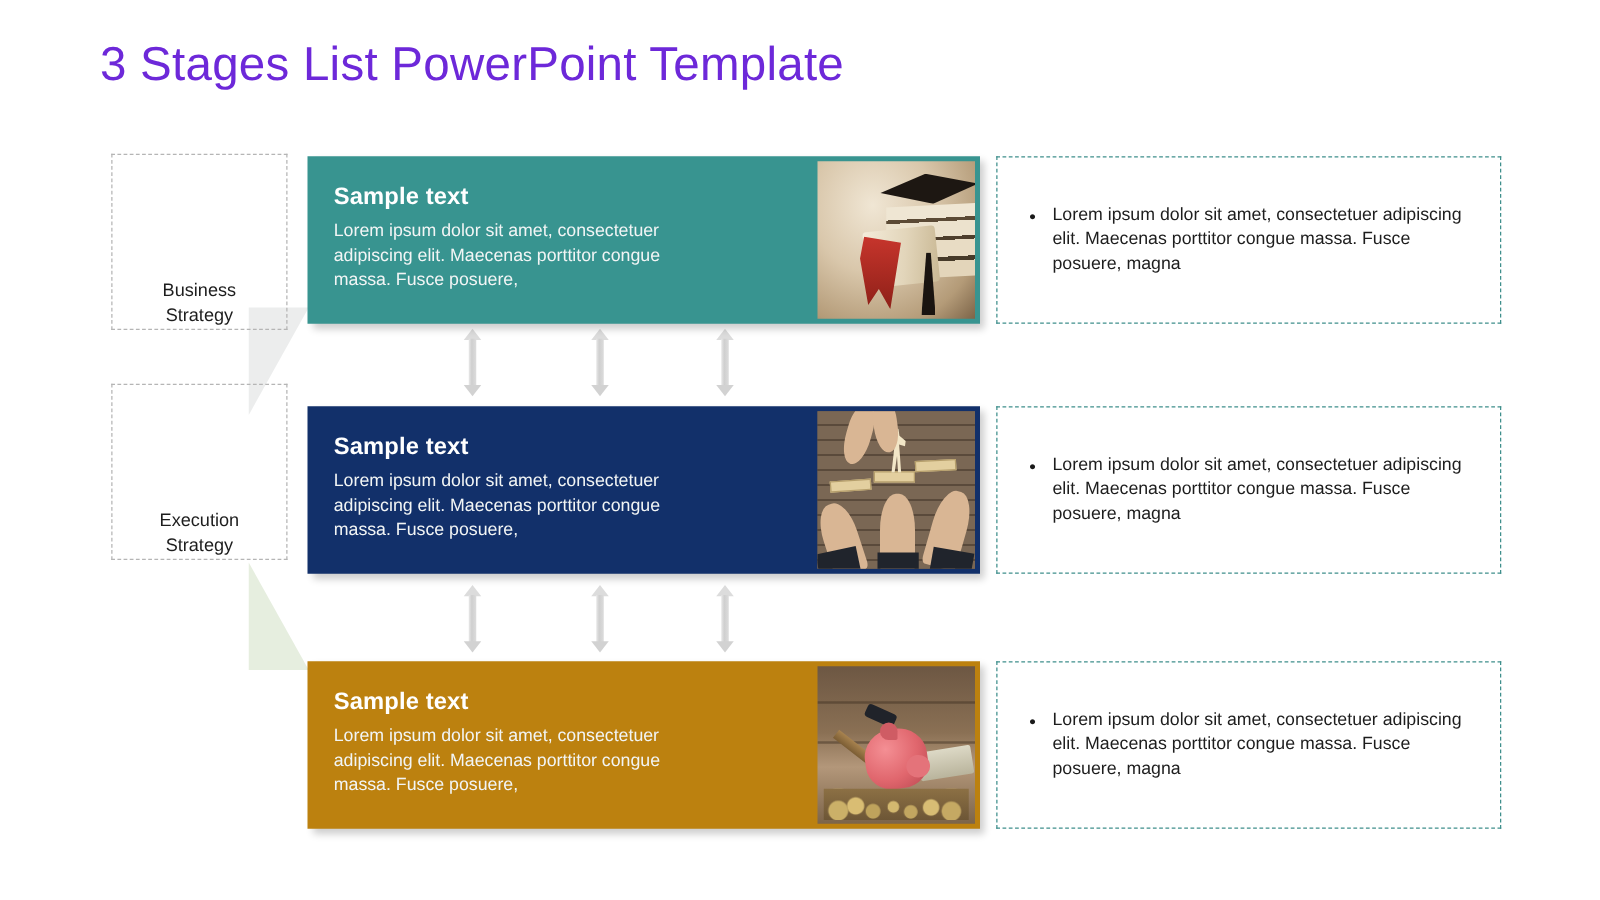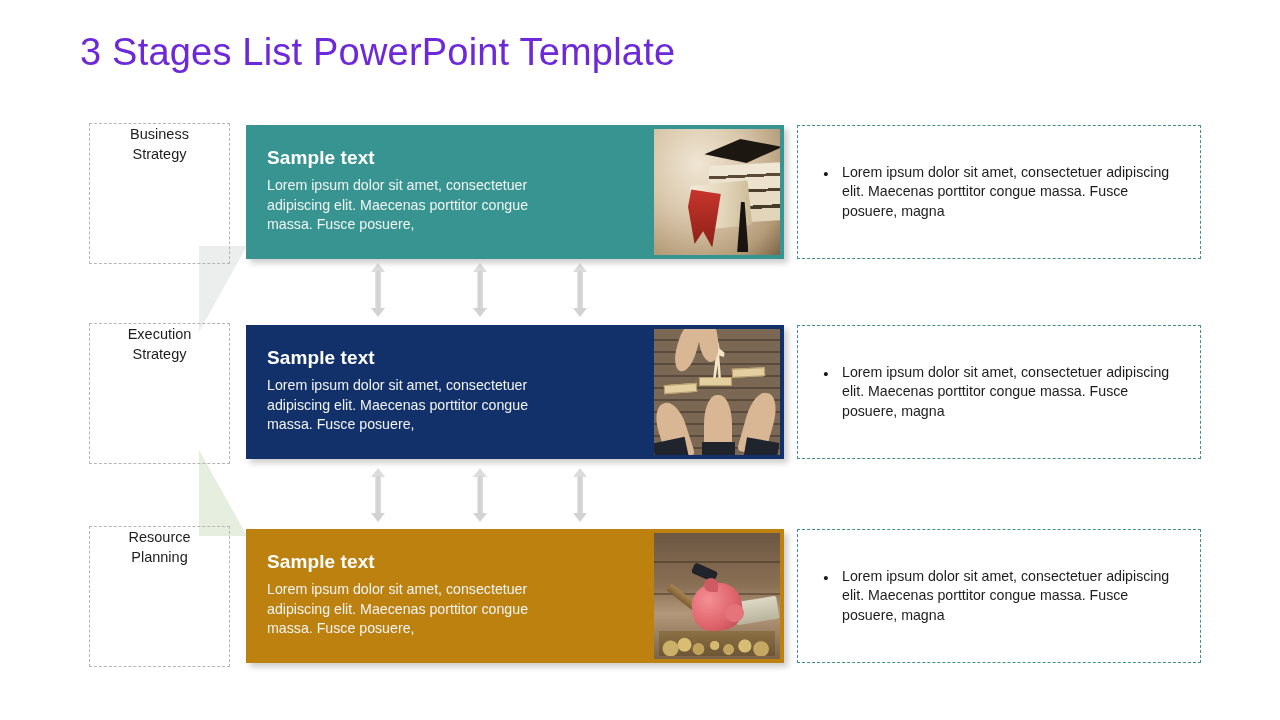--- a/index.html
+++ b/index.html
@@ -55,33 +55,33 @@
 
   
   .stage-label-box {
     position: absolute;
     left: 89px;
     width: 141px;
     height: 141px;
     border: 1px dashed #b5b5b5;
     background: transparent;
     display: flex;
-    align-items: flex-start;
+    align-items: flex-end;
     justify-content: center;
     z-index: 3;
   }
   .stage-label-text {
     font-size: 14.5px;
     line-height: 20px;
     color: #1d1d1d;
     text-align: center;
     white-space: pre-line;
   }
   #stage-label-box-1 { top: 123px; }
-  #stage-label-box-2 { top: 323px; }
+  #stage-label-box-2 { top: 307px; }
   #stage-label-box-3 { top: 526px; }
 
   
   .stage-card {
     position: absolute;
     left: 246px;
     width: 538px;
     height: 134px;
     z-index: 2;
     box-shadow: 4px 4px 6px rgba(0,0,0,0.20);
@@ -326,24 +326,20 @@
   <div class="stage-label-box" id="stage-label-box-1">
     <div class="stage-label-text">Business
 Strategy</div>
   </div>
 
   <div class="stage-label-box" id="stage-label-box-2">
     <div class="stage-label-text">Execution
 Strategy</div>
   </div>
 
-  <div class="stage-label-box" id="stage-label-box-3">
-    <div class="stage-label-text">Resource
-Planning</div>
-  </div>
 
   <div class="stage-card" id="stage-card-1">
     <div class="card-text-area">
       <div class="card-heading">Sample text</div>
       <div class="card-body">Lorem ipsum dolor sit amet, consectetuer adipiscing elit. Maecenas porttitor congue massa. Fusce posuere,</div>
     </div>
     <div class="card-thumb thumb-grad">
       <div class="books"></div>
       <div class="scroll"></div>
       <div class="cap"></div>

